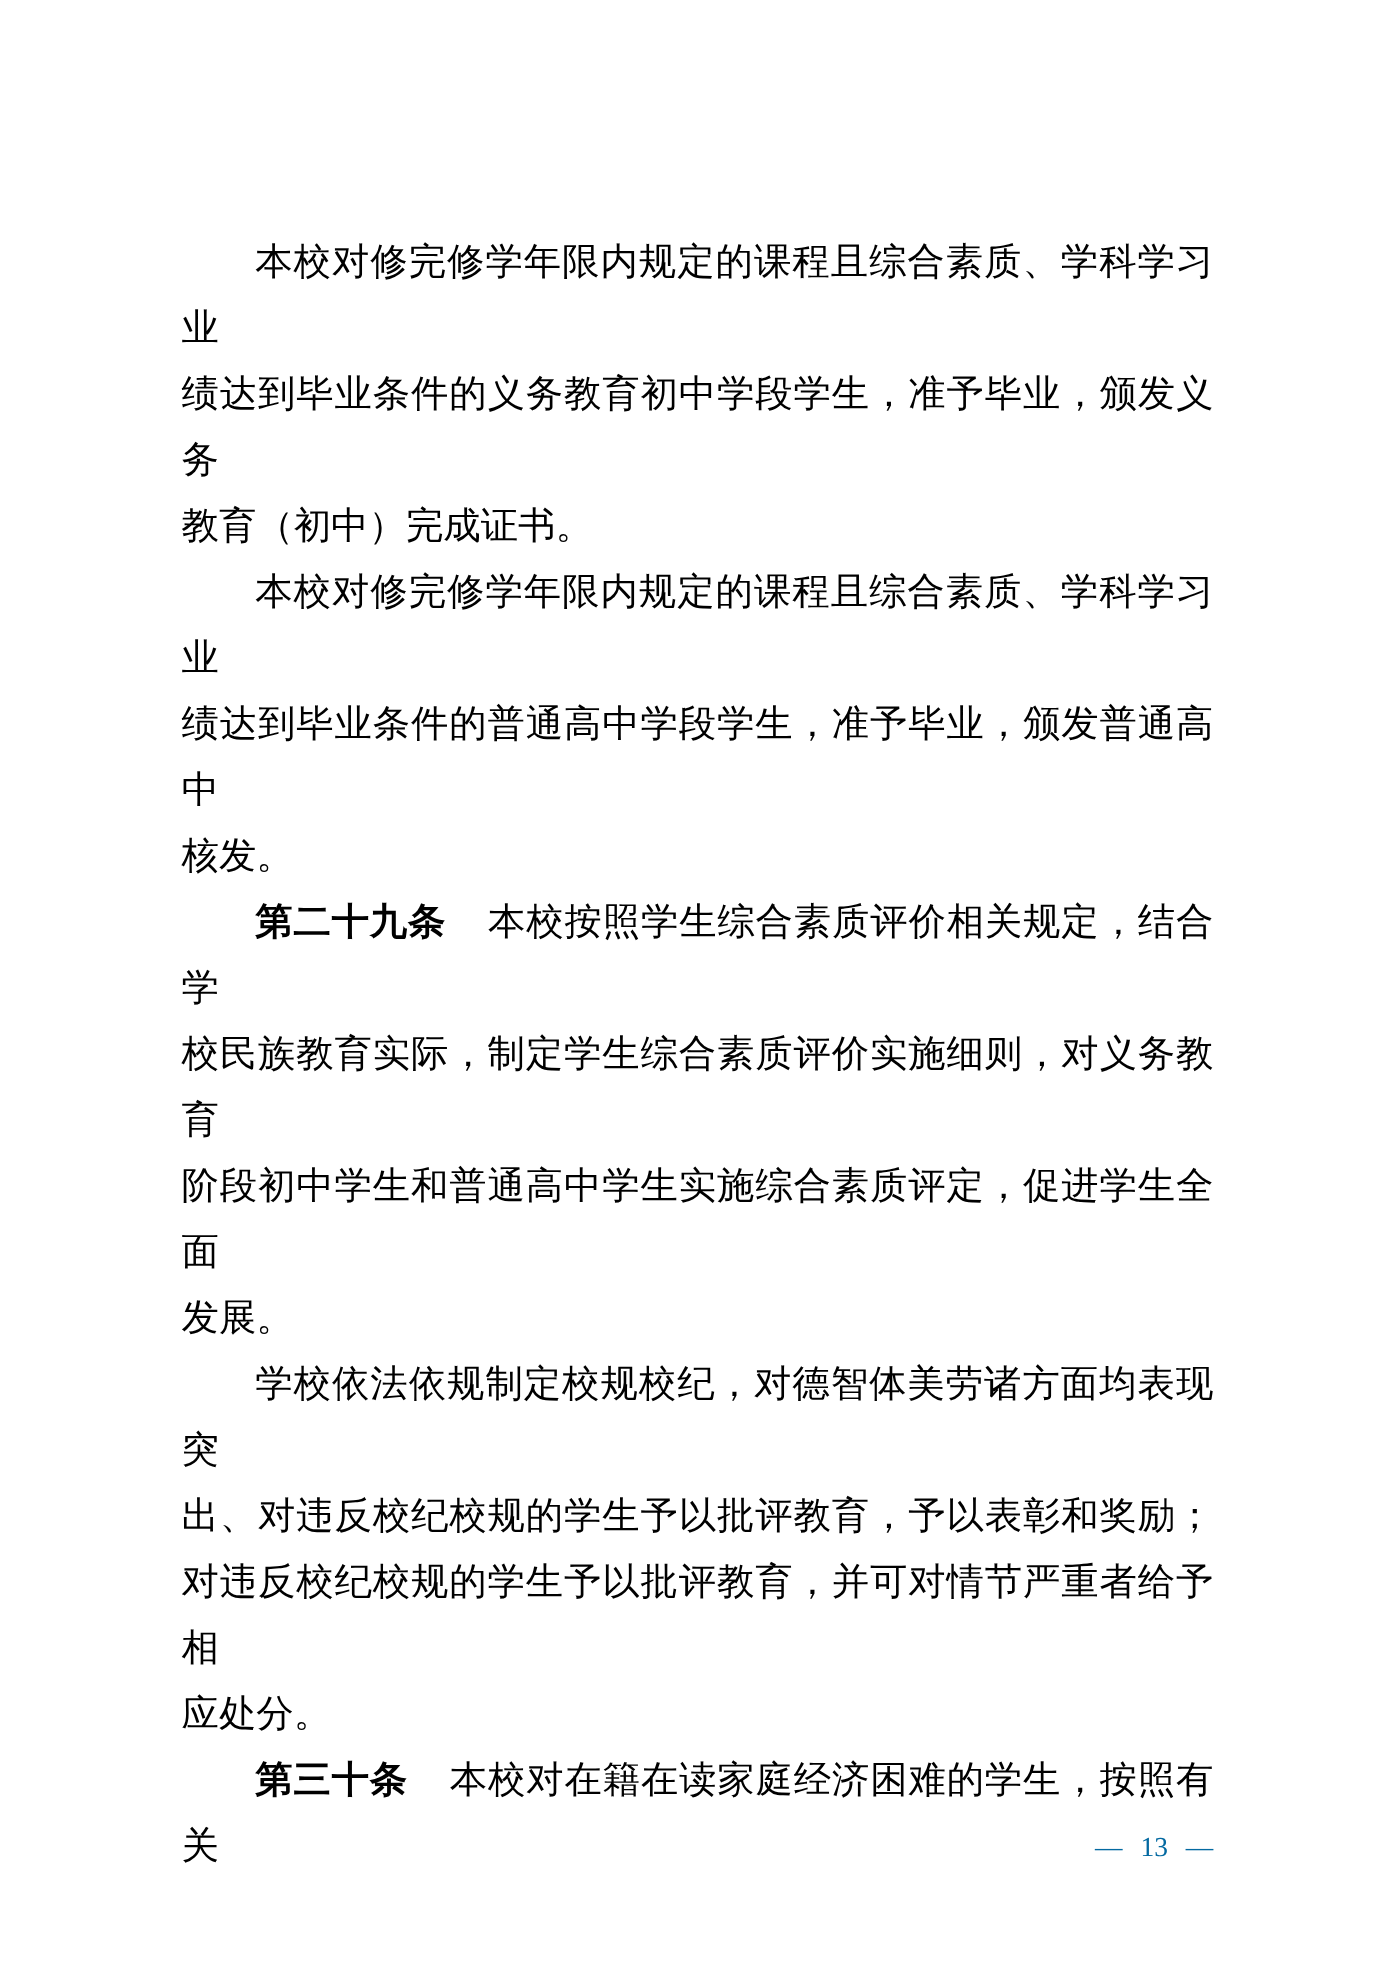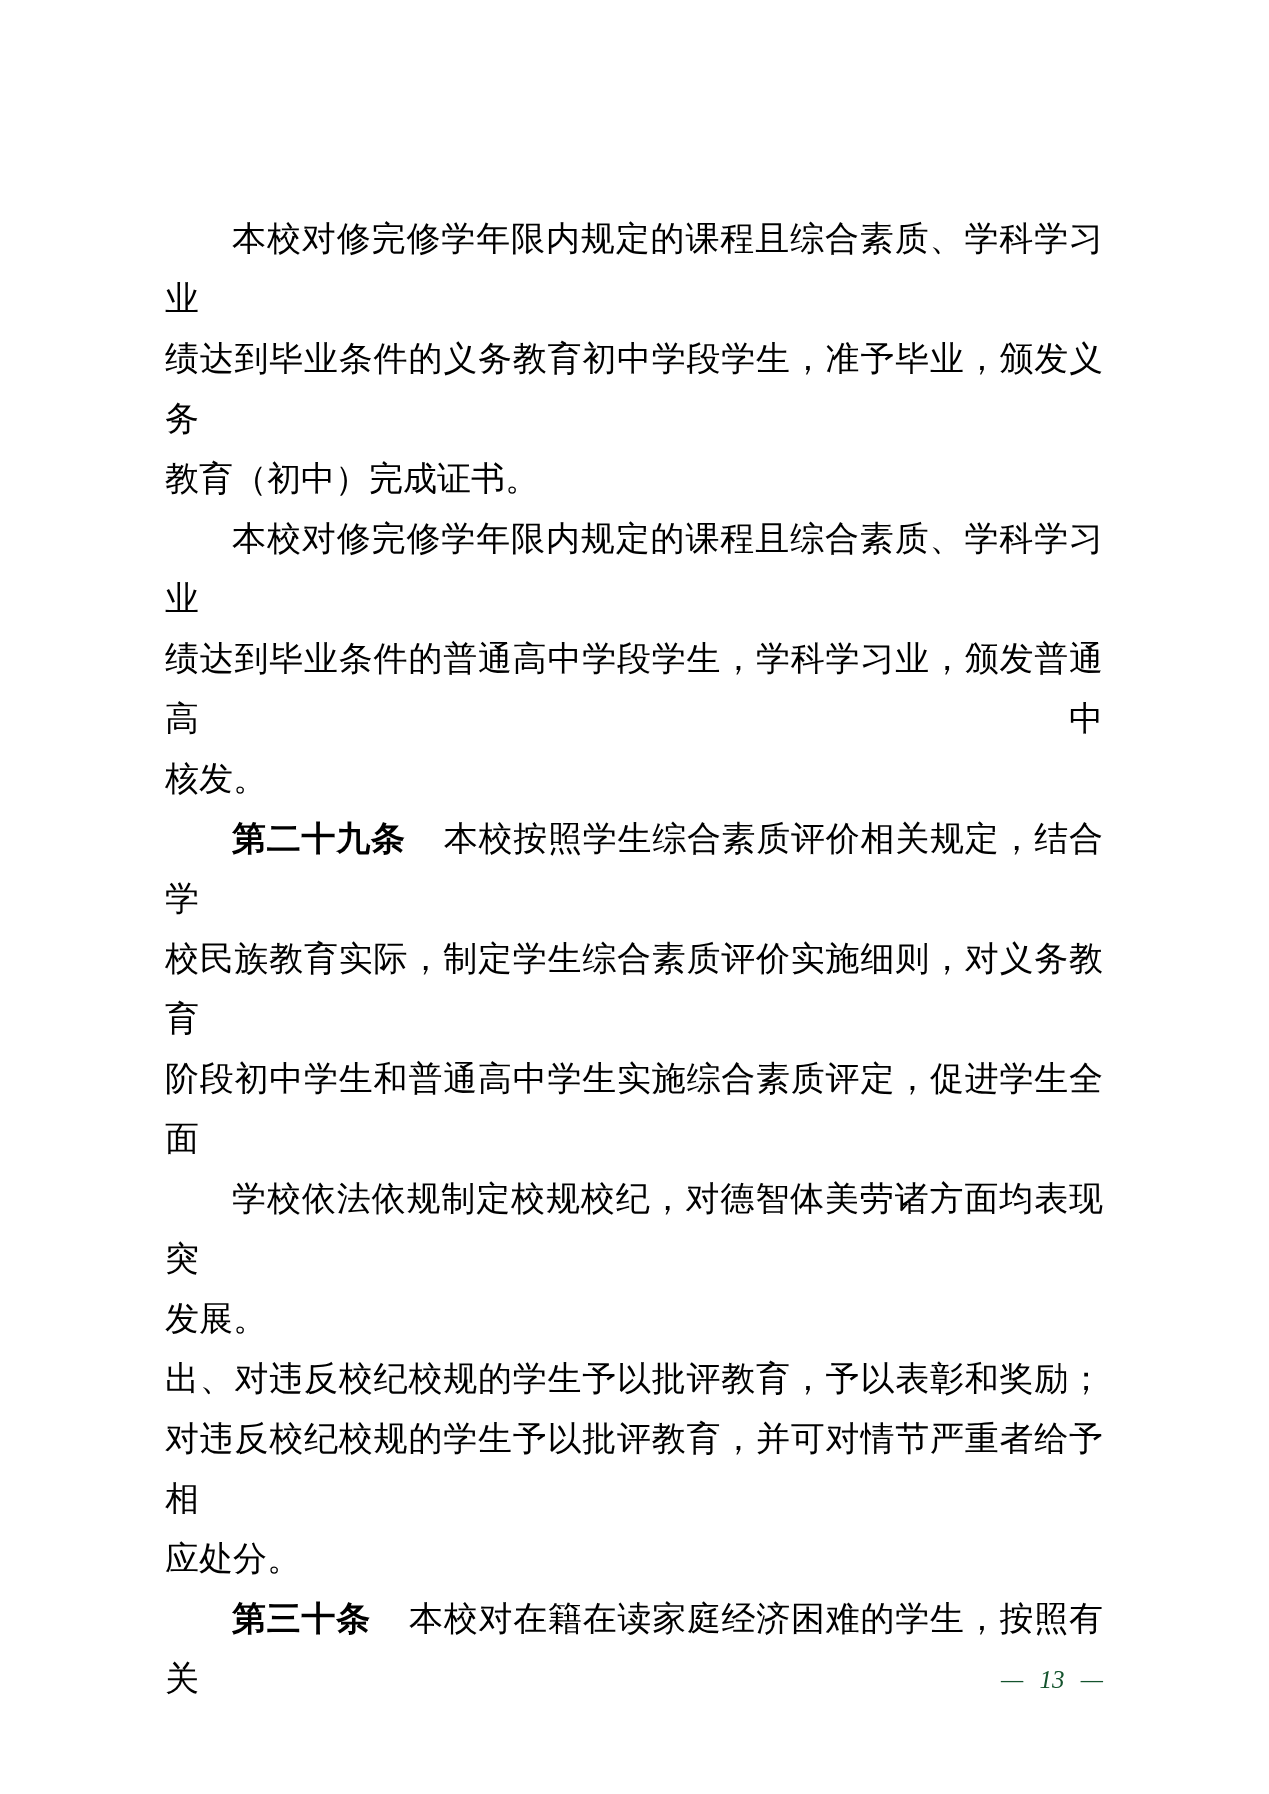--- a/index.html
+++ b/index.html
@@ -43,46 +43,45 @@
   .footer {
     position: absolute;
     left: 0;
     top: 1665px;
     width: 1103px;
     text-align: right;
     font-family: "Liberation Serif", "DejaVu Serif", serif;
     font-size: 25px;
     line-height: 30px;
     word-spacing: 10px;
-    color: #14532d;
-    font-style: italic;
+    color: #0369a1;
   }
 </style>
 </head>
 <body>
 
 <div class="page">
   <div class="content">
 
     <div class="ln jl ind">本校对修完修学年限内规定的课程且综合素质、学科学习业</div>
     <div class="ln jl">绩达到毕业条件的义务教育初中学段学生，准予毕业，颁发义务</div>
     <div class="ln">教育（初中）完成证书。</div>
 
     <div class="ln jl ind">本校对修完修学年限内规定的课程且综合素质、学科学习业</div>
-    <div class="ln jl">绩达到毕业条件的普通高中学段学生，学科学习业，颁发普通高中</div>
+    <div class="ln jl">绩达到毕业条件的普通高中学段学生，准予毕业，颁发普通高中</div>
     <div class="ln">核发。</div>
 
     <div class="ln jl ind">
       <span class="term">第二十九条</span><span>本校按照学生综合素质评价相关规定，结合学</span>
     </div>
     <div class="ln jl">校民族教育实际，制定学生综合素质评价实施细则，对义务教育</div>
     <div class="ln jl">阶段初中学生和普通高中学生实施综合素质评定，促进学生全面</div>
+    <div class="ln">发展。</div>
+
     <div class="ln jl ind">学校依法依规制定校规校纪，对德智体美劳诸方面均表现突</div>
-
-    <div class="ln">发展。</div>
     <div class="ln jl">出、对违反校纪校规的学生予以批评教育，予以表彰和奖励；</div>
     <div class="ln jl">对违反校纪校规的学生予以批评教育，并可对情节严重者给予相</div>
     <div class="ln">应处分。</div>
 
     <div class="ln jl ind">
       <span class="term">第三十条</span><span>本校对在籍在读家庭经济困难的学生，按照有关</span>
     </div>
 
   </div>
 

